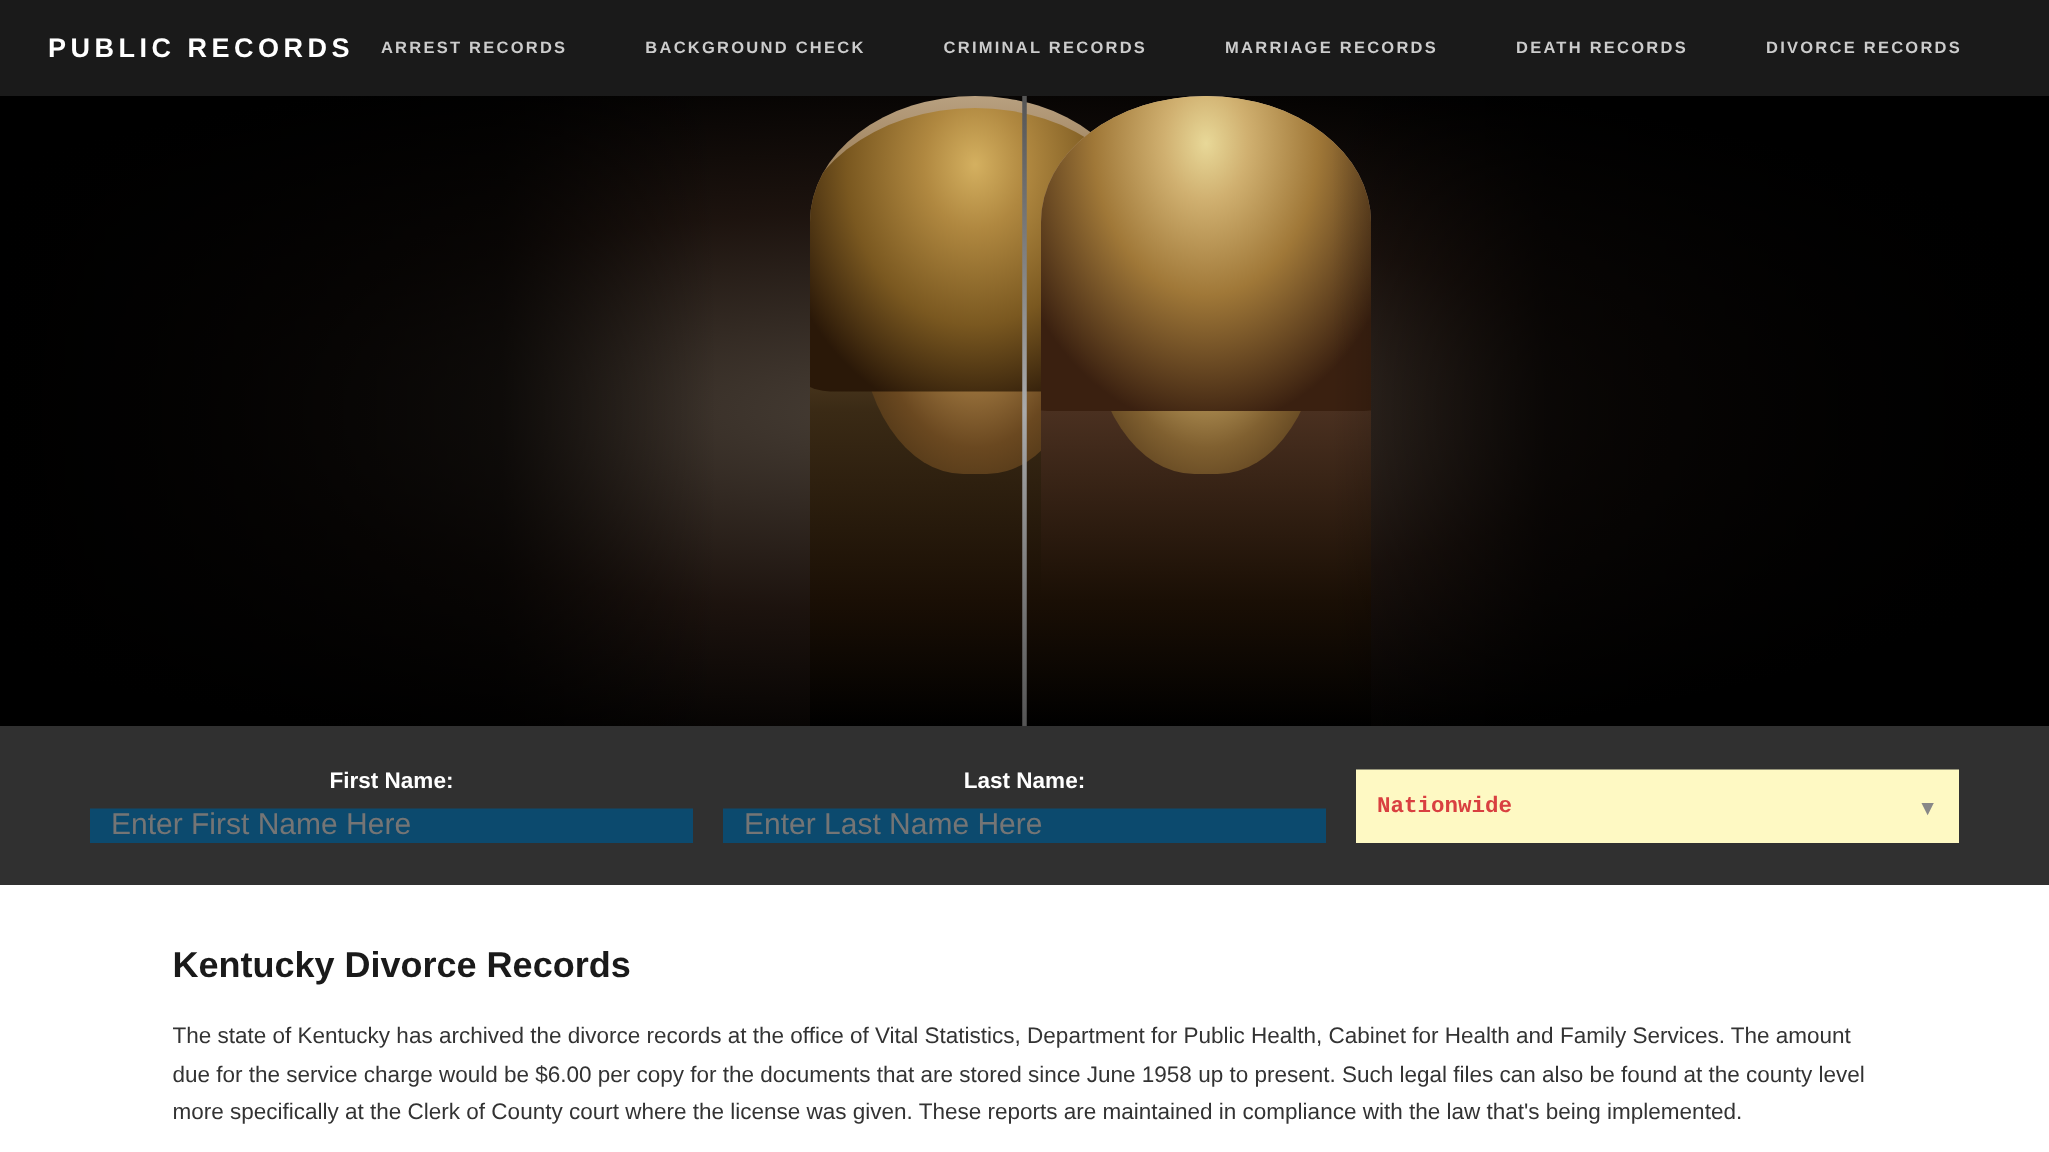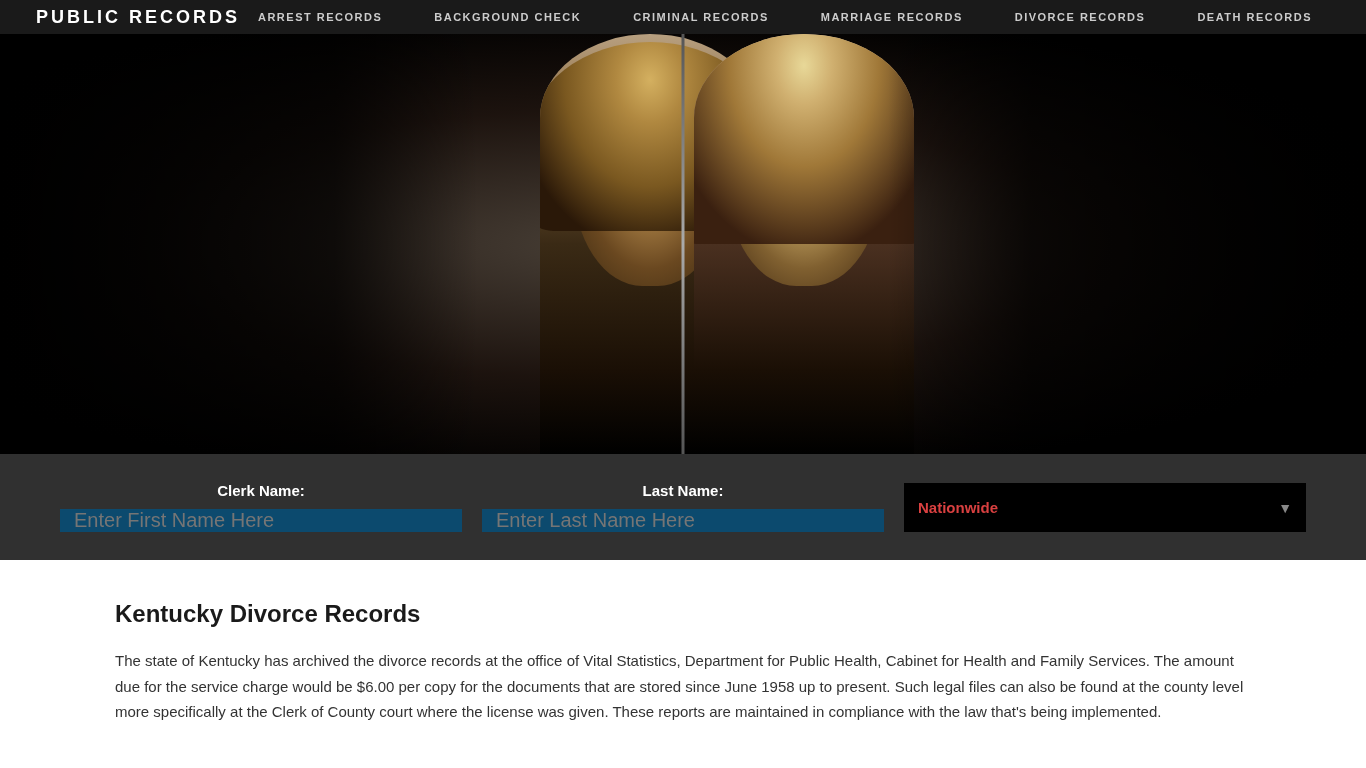--- a/index.html
+++ b/index.html
@@ -14,23 +14,23 @@
       min-height: 768px;
       overflow-x: hidden;
       background: #fff;
     }
 
     
     .header {
       background: #1a1a1a;
       display: flex;
       align-items: center;
-      justify-content: center;
+      justify-content: flex-end;
       padding: 0 40px;
-      height: 34px;
+      height: 64px;
     }
 
     .logo {
       color: #fff;
       font-size: 18px;
       font-weight: 700;
       letter-spacing: 3px;
       text-transform: uppercase;
       white-space: nowrap;
     }
@@ -227,26 +227,27 @@
       background: #0c4a6e;
       color: #999;
       outline: none;
     }
 
     .search-select {
       width: 100%;
       padding: 16px 14px;
       font-size: 15px;
       border: none;
-      background: #000000;
+      background: #fef9c3;
       color: #d94040;
       font-weight: 700;
       outline: none;
       appearance: none;
       cursor: pointer;
+      font-family: Liberation Mono, monospace;
     }
 
     .select-wrapper {
       position: relative;
       width: 100%;
     }
 
     .select-arrow {
       position: absolute;
       right: 14px;
@@ -295,39 +296,39 @@
 </head>
 <body>
 
 <header class="header">
   <div class="logo">PUBLIC RECORDS</div>
   <nav class="nav">
     <span class="nav-item">ARREST RECORDS</span>
     <span class="nav-item">BACKGROUND CHECK</span>
     <span class="nav-item">CRIMINAL RECORDS</span>
     <span class="nav-item">MARRIAGE RECORDS</span>
+    <span class="nav-item">DEATH RECORDS</span>
     <span class="nav-item">DIVORCE RECORDS</span>
-    <span class="nav-item">DEATH RECORDS</span>
   </nav>
 </header>
 
 <div class="hero">
   <div class="hero-image-container">
     <div class="person-left"></div>
     <div class="divider-line"></div>
     <div class="person-right"></div>
   </div>
   <div class="hero-dark-left"></div>
   <div class="hero-dark-right"></div>
   <div class="hero-overlay"></div>
 </div>
 
 <div class="search-bar">
   <div class="search-field first-name">
-    <label class="search-label">Clerk Name:</label>
+    <label class="search-label">First Name:</label>
     <input class="search-input" type="text" placeholder="Enter First Name Here" style="">
   </div>
   <div class="search-field last-name">
     <label class="search-label">Last Name:</label>
     <input class="search-input" type="text" placeholder="Enter Last Name Here" style="">
   </div>
   <div class="search-field state">
     <div class="select-wrapper">
       <select class="search-select" id="state-select"><option value="Nationwide">Nationwide</option><option value="Alabama">Alabama</option><option value="Alaska">Alaska</option><option value="Arizona">Arizona</option><option value="Arkansas">Arkansas</option><option value="California">California</option><option value="Colorado">Colorado</option><option value="Connecticut">Connecticut</option><option value="Delaware">Delaware</option><option value="Florida">Florida</option><option value="Georgia">Georgia</option><option value="Hawaii">Hawaii</option><option value="Idaho">Idaho</option><option value="Illinois">Illinois</option><option value="Indiana">Indiana</option><option value="Iowa">Iowa</option><option value="Kansas">Kansas</option><option value="Kentucky">Kentucky</option><option value="Louisiana">Louisiana</option><option value="Maine">Maine</option><option value="Maryland">Maryland</option><option value="Massachusetts">Massachusetts</option><option value="Michigan">Michigan</option><option value="Minnesota">Minnesota</option><option value="Mississippi">Mississippi</option><option value="Missouri">Missouri</option><option value="Montana">Montana</option><option value="Nebraska">Nebraska</option><option value="Nevada">Nevada</option><option value="New Hampshire">New Hampshire</option><option value="New Jersey">New Jersey</option><option value="New Mexico">New Mexico</option><option value="New York">New York</option><option value="North Carolina">North Carolina</option><option value="North Dakota">North Dakota</option><option value="Ohio">Ohio</option><option value="Oklahoma">Oklahoma</option><option value="Oregon">Oregon</option><option value="Pennsylvania">Pennsylvania</option><option value="Rhode Island">Rhode Island</option><option value="South Carolina">South Carolina</option><option value="South Dakota">South Dakota</option><option value="Tennessee">Tennessee</option><option value="Texas">Texas</option><option value="Utah">Utah</option><option value="Vermont">Vermont</option><option value="Virginia">Virginia</option><option value="Washington">Washington</option><option value="West Virginia">West Virginia</option><option value="Wisconsin">Wisconsin</option><option value="Wyoming">Wyoming</option></select>
       <span class="select-arrow">▼</span>

